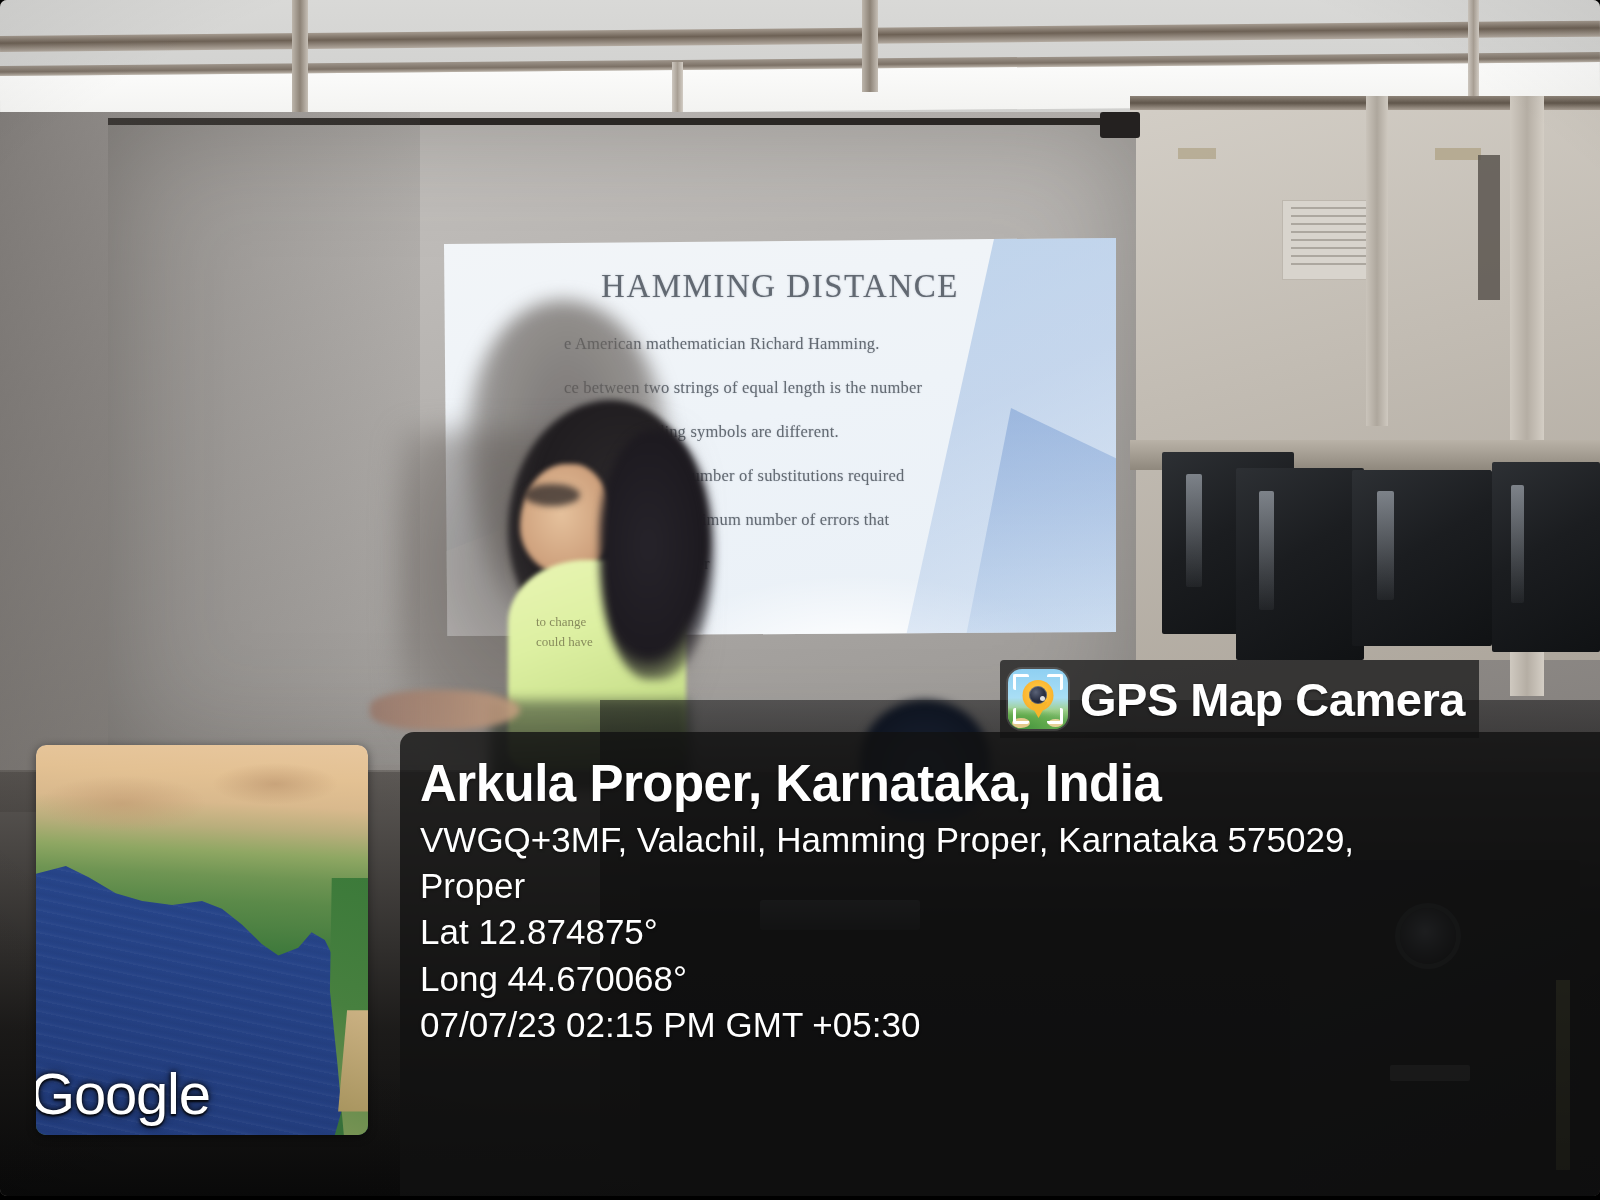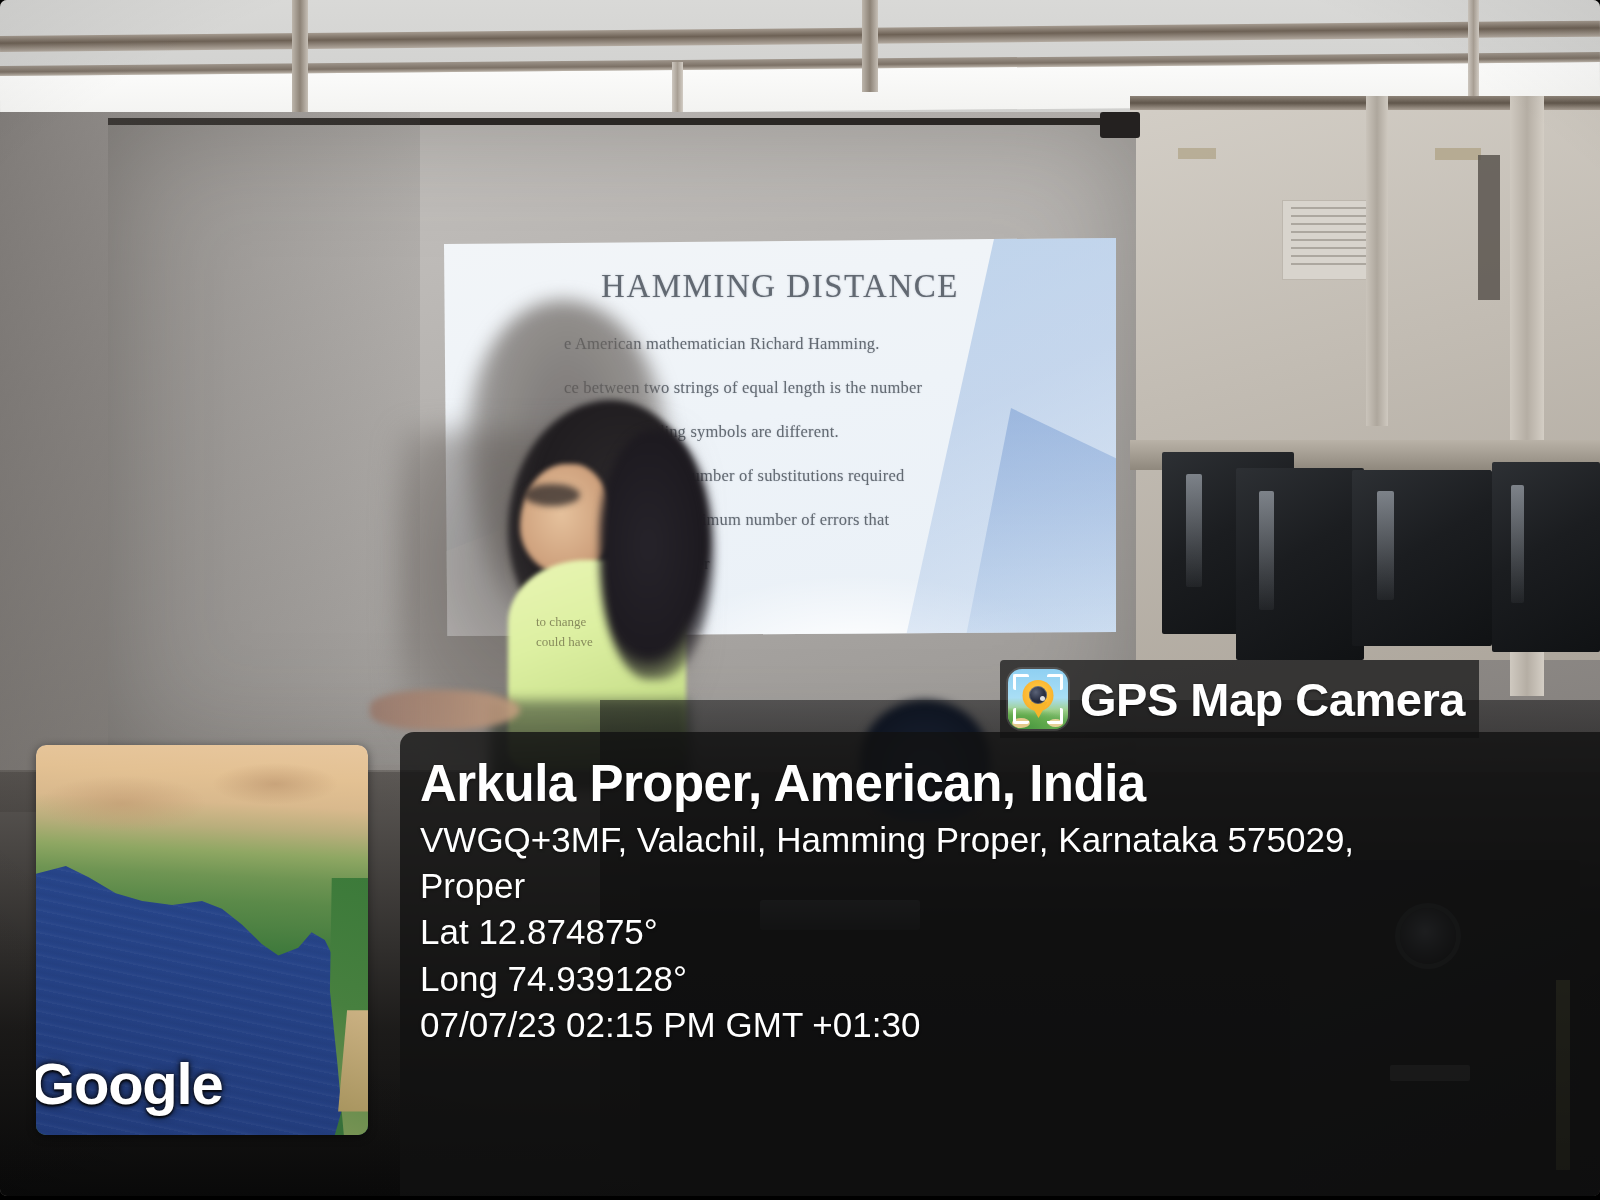--- a/index.html
+++ b/index.html
@@ -370,22 +370,22 @@
     position:absolute; right: 0; top: 34%; width: 14%; height: 66%;
     background: linear-gradient(200deg, #3c7a3a 0%, #47803f 50%, #7a9455 100%);
     clip-path: polygon(22% 0%, 100% 0%, 100% 100%, 48% 100%, 34% 72%, 18% 44%);
   }
   .map-land-sand-r {
     position:absolute; right: 0; bottom: 6%; width: 9%; height: 26%;
     background: linear-gradient(200deg, #cbb183, #a8955f);
     clip-path: polygon(30% 0%, 100% 0%, 100% 100%, 0% 100%);
   }
   .google-wm {
-    position: absolute; left: -6px; bottom: 22px;
-    font-size: 58px; font-weight: bold; color: #ffffff;
+    position: absolute; left: -6px; bottom: 12px;
+    font-size: 58px; font-weight: normal; color: #ffffff;
     letter-spacing: -1.2px; line-height: 1;
     text-shadow: 0 0 4px rgba(10,12,20,.95), 0 0 9px rgba(10,12,20,.8), 0 2px 2px rgba(0,0,0,.9);
   }
 
   .vignette {
     position:absolute; inset:0; pointer-events:none;
     background: radial-gradient(ellipse 115% 95% at 50% 42%, rgba(0,0,0,0) 52%, rgba(0,0,0,0.30) 100%);
   }
 </style>
 </head>
@@ -496,26 +496,26 @@
       <div class="lens"></div>
       <div class="corner c-tl"></div>
       <div class="corner c-tr"></div>
       <div class="corner c-bl"></div>
       <div class="corner c-br"></div>
     </div>
     <div class="gps-logo-text">GPS Map Camera</div>
   </div>
 
   <div class="info-panel">
-    <div class="loc-title">Arkula Proper, American, India</div>
+    <div class="loc-title">Arkula Proper, Karnataka, India</div>
     <div class="info-line addr">VWGQ+3MF, Valachil, Hamming Proper, Karnataka 575029,</div>
     <div class="info-line addr">Proper</div>
     <div class="info-line">Lat 12.874875°</div>
-    <div class="info-line">Long 74.939128°</div>
-    <div class="info-line">07/07/23 02:15 PM GMT +01:30</div>
+    <div class="info-line">Long 44.670068°</div>
+    <div class="info-line">07/07/23 02:15 PM GMT +05:30</div>
   </div>
 
   <div class="map-thumb">
     <div class="map-sat"></div>
     <div class="map-ocean"></div>
     <div class="map-ocean-tex"></div>
     <div class="map-land-right"></div>
     <div class="map-land-sand-r"></div>
     <div class="google-wm">Google</div>
   </div>

